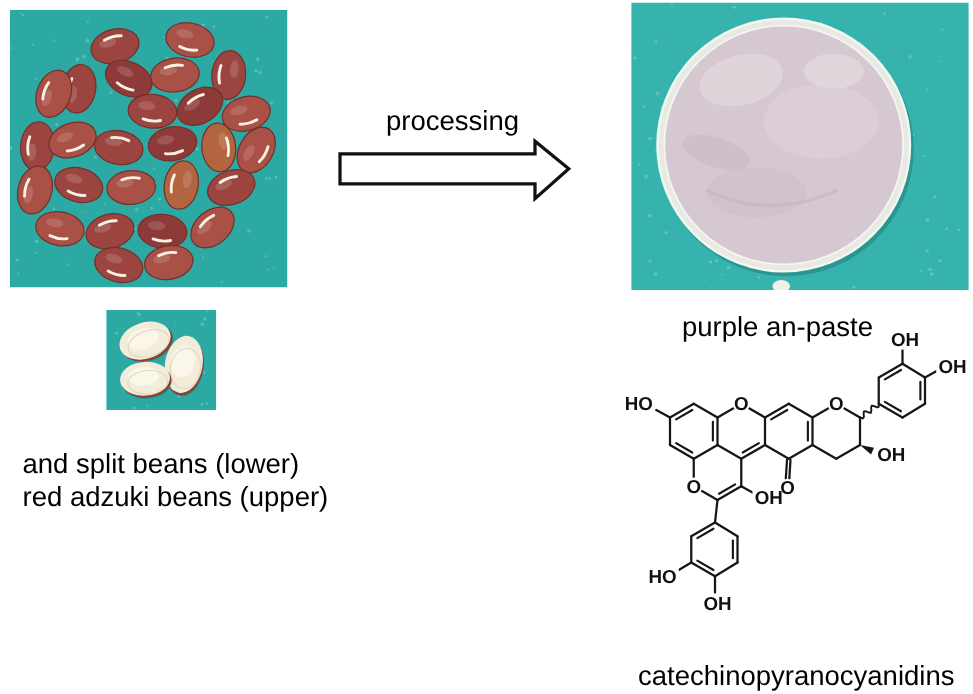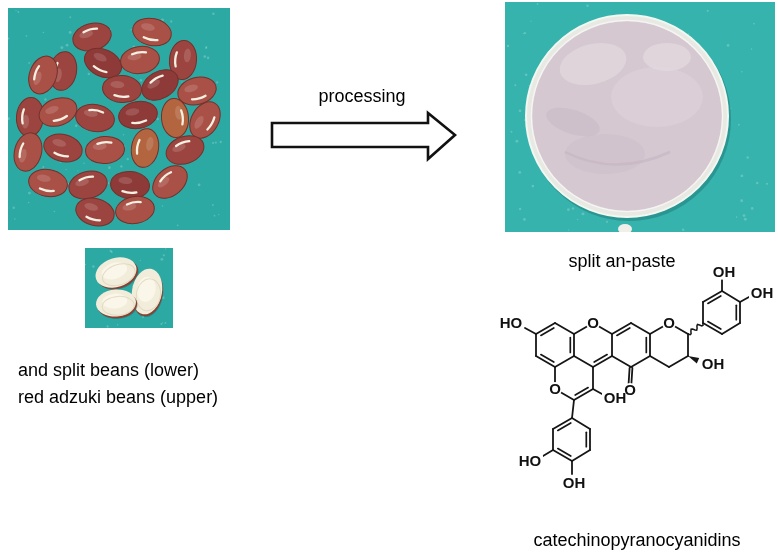--- a/index.html
+++ b/index.html
@@ -1,19 +1,19 @@
 <!DOCTYPE html>
 <html><head>
 <meta charset="utf-8">
 <style>
   html,body{margin:0;padding:0;background:#fff;}
   .figure{position:relative;width:778px;height:555px;background:#fff;overflow:hidden;
           font-family:"Liberation Sans",sans-serif;color:#000;}
   .photo{position:absolute;display:block;}
-  .lbl{position:absolute;font-size:18px;line-height:27px;color:#000;white-space:nowrap;}
+  .lbl{position:absolute;font-size:22px;line-height:27px;color:#000;white-space:nowrap;}
   .center{text-align:center;}
   svg{display:block;}
 </style>
 </head>
 <body>
 
 <div class="figure">
 
   <svg id="beans-photo" class="photo" style="left:8px;top:8px" width="222" height="222">
       <rect x="0" y="0" width="222" height="222" fill="#2ca9a3"></rect>
@@ -340,21 +340,21 @@
         <ellipse cx="152" cy="95" rx="46" ry="30" fill="#dcd0d7" opacity="0.8"></ellipse>
         <ellipse cx="100" cy="152" rx="40" ry="20" fill="#cfc2cc" opacity="0.8"></ellipse>
         <ellipse cx="162" cy="55" rx="24" ry="14" fill="#e4dadf" opacity="0.7"></ellipse>
         <ellipse cx="68" cy="120" rx="28" ry="12" fill="#c8bac6" opacity="0.55" transform="rotate(18 68 120)"></ellipse>
         <path d="M 60 150 Q 110 175 165 150" stroke="#c3b4c1" stroke-width="2.5" fill="none" opacity="0.6"></path>
         <circle cx="122" cy="114" r="95.5" fill="none" stroke="rgba(255,255,255,0.55)" stroke-width="1.5"></circle>
         <ellipse cx="120" cy="227" rx="7" ry="5" fill="#f2efe9"></ellipse>
       </g>
     </svg>
 
-  <div class="lbl" style="left:505px;top:248px;width:234px;text-align:center">split an-paste</div>
+  <div class="lbl" style="left:505px;top:248px;width:234px;text-align:center">purple an-paste</div>
 
   <svg id="splitbeans-photo" class="photo" style="left:85px;top:248px" width="88" height="80">
       <rect x="0" y="0" width="88" height="80" fill="#2ca9a3"></rect>
       <circle cx="0.5" cy="16.4" r="0.69" fill="rgba(255,255,255,0.22)"></circle>
       <circle cx="32.7" cy="76.8" r="0.72" fill="rgba(255,255,255,0.22)"></circle>
       <circle cx="48.7" cy="38.2" r="1.33" fill="rgba(255,255,255,0.22)"></circle>
       <circle cx="22.6" cy="78.5" r="1.13" fill="rgba(255,255,255,0.22)"></circle>
       <circle cx="58.1" cy="69.0" r="1.09" fill="rgba(255,255,255,0.22)"></circle>
       <circle cx="50.8" cy="38.6" r="1.48" fill="rgba(255,255,255,0.22)"></circle>
       <circle cx="80.4" cy="74.9" r="0.95" fill="rgba(255,255,255,0.22)"></circle>

